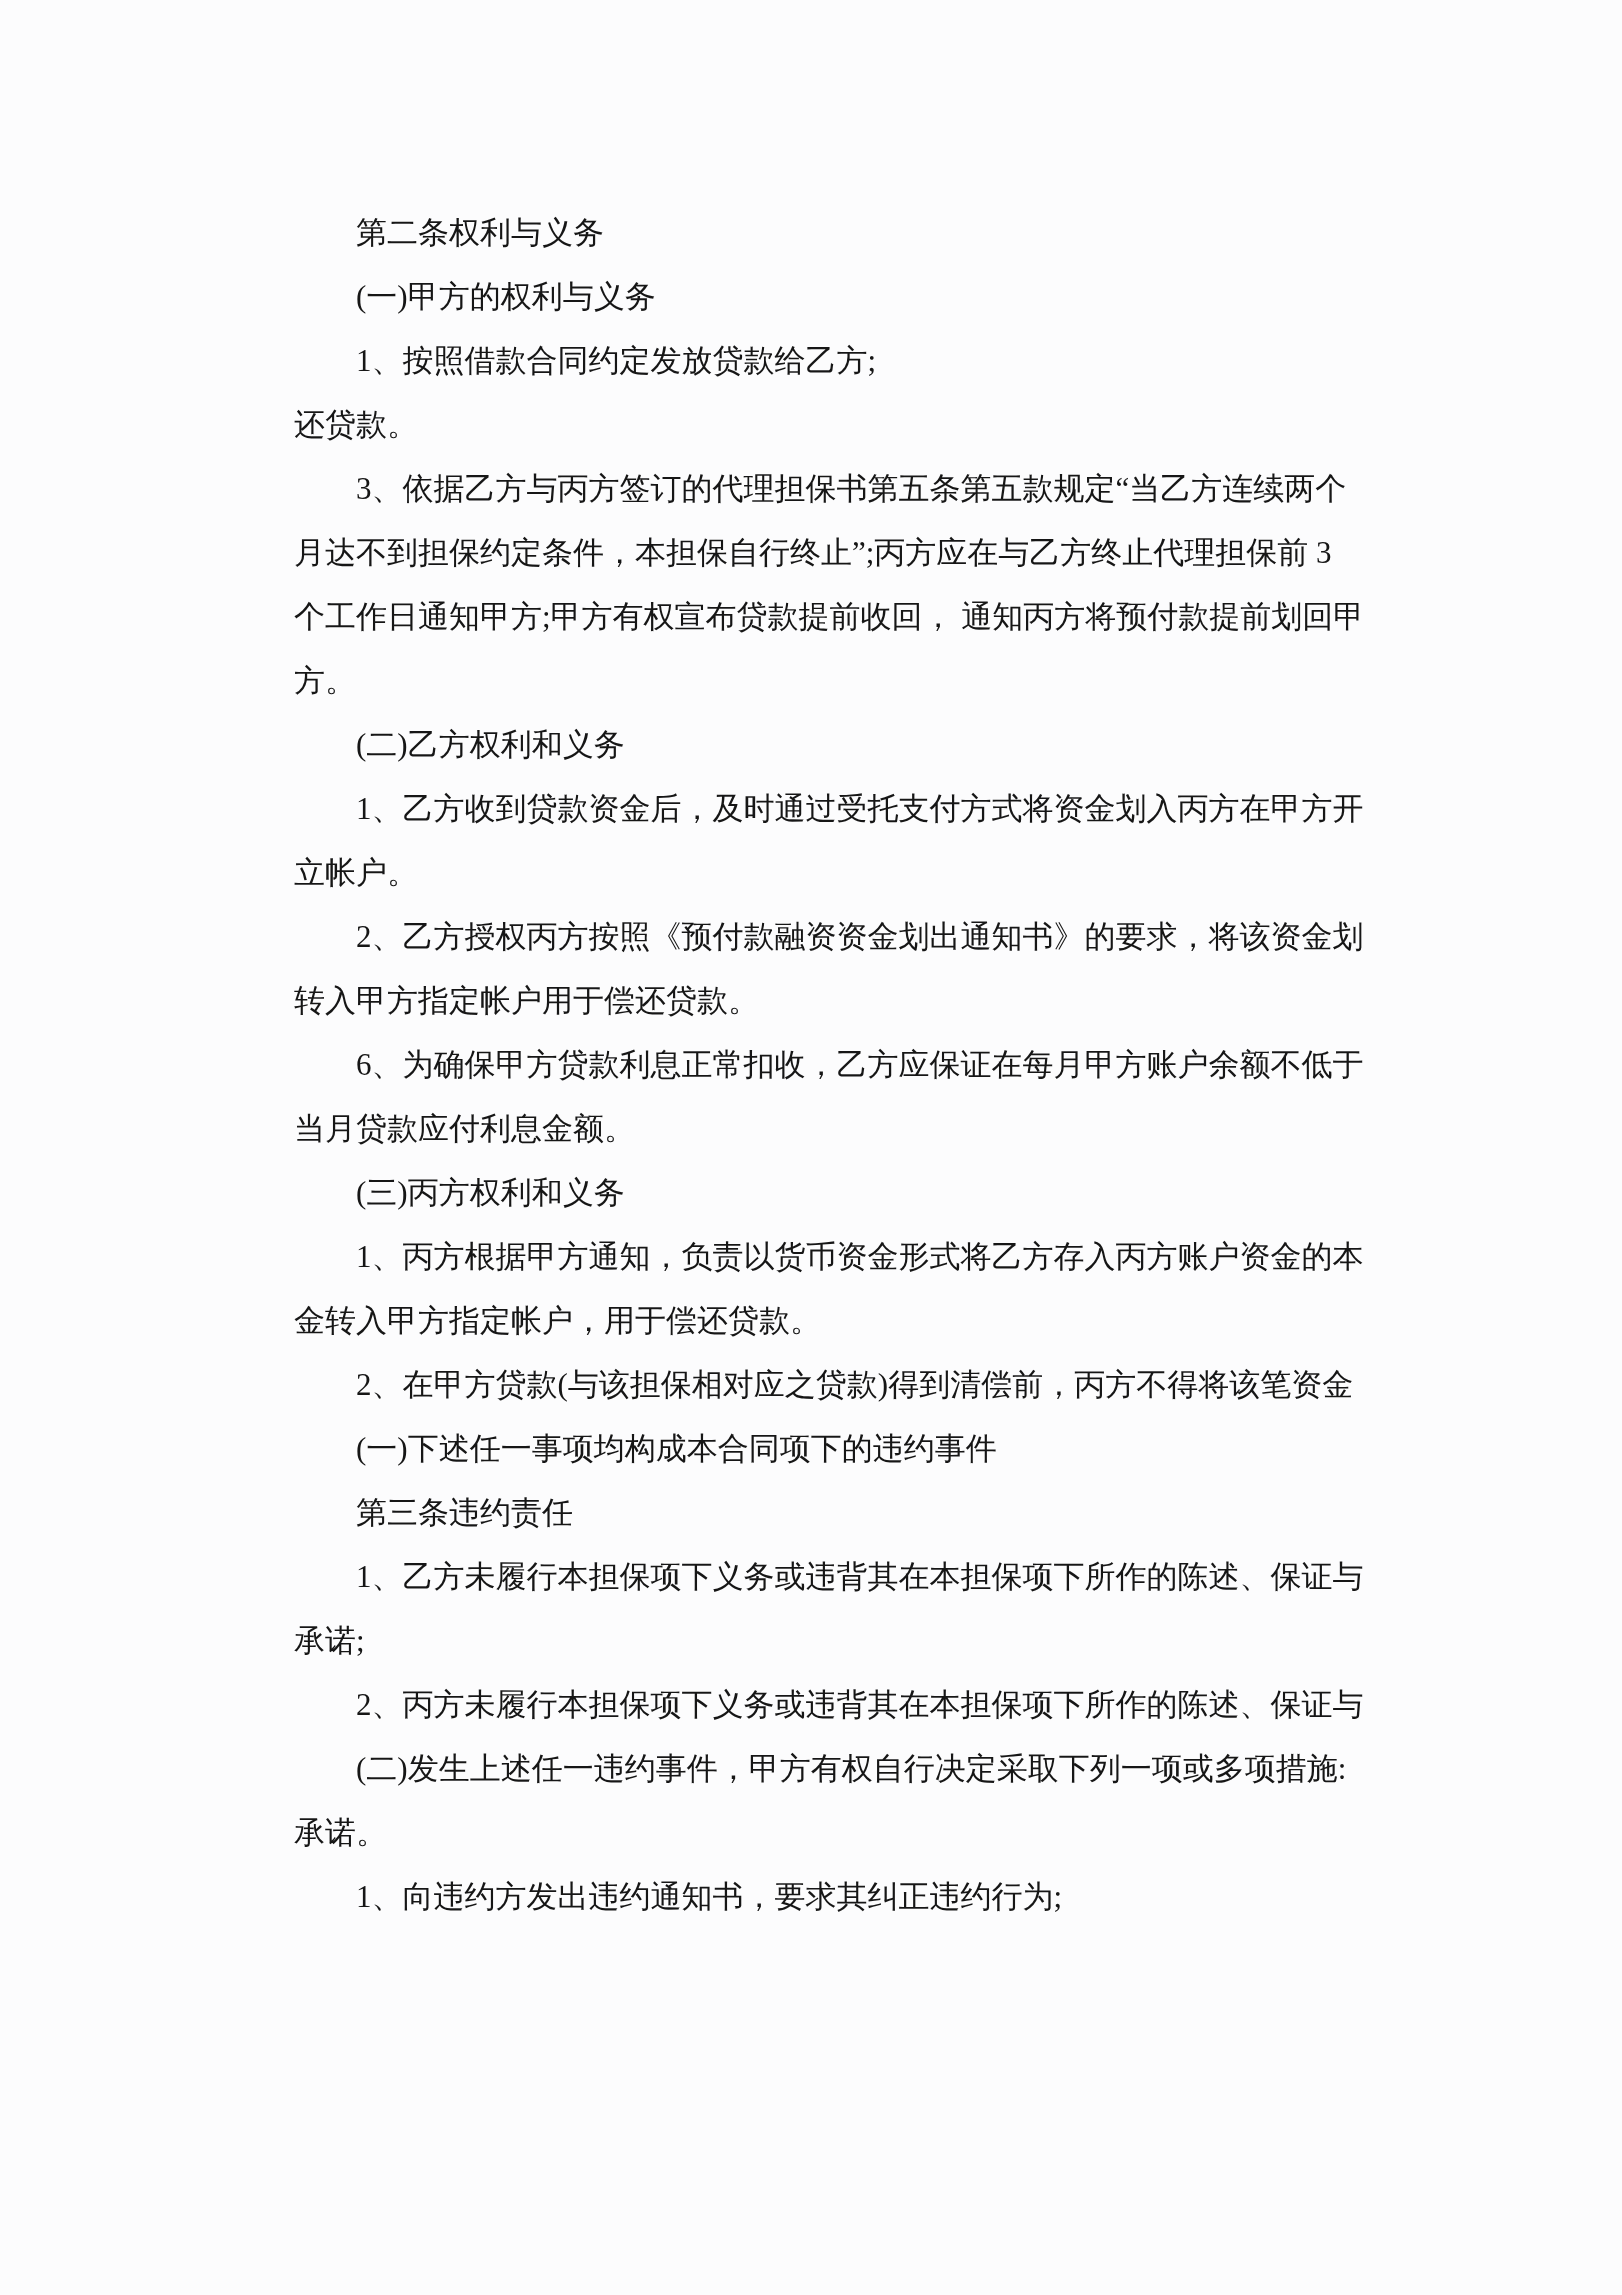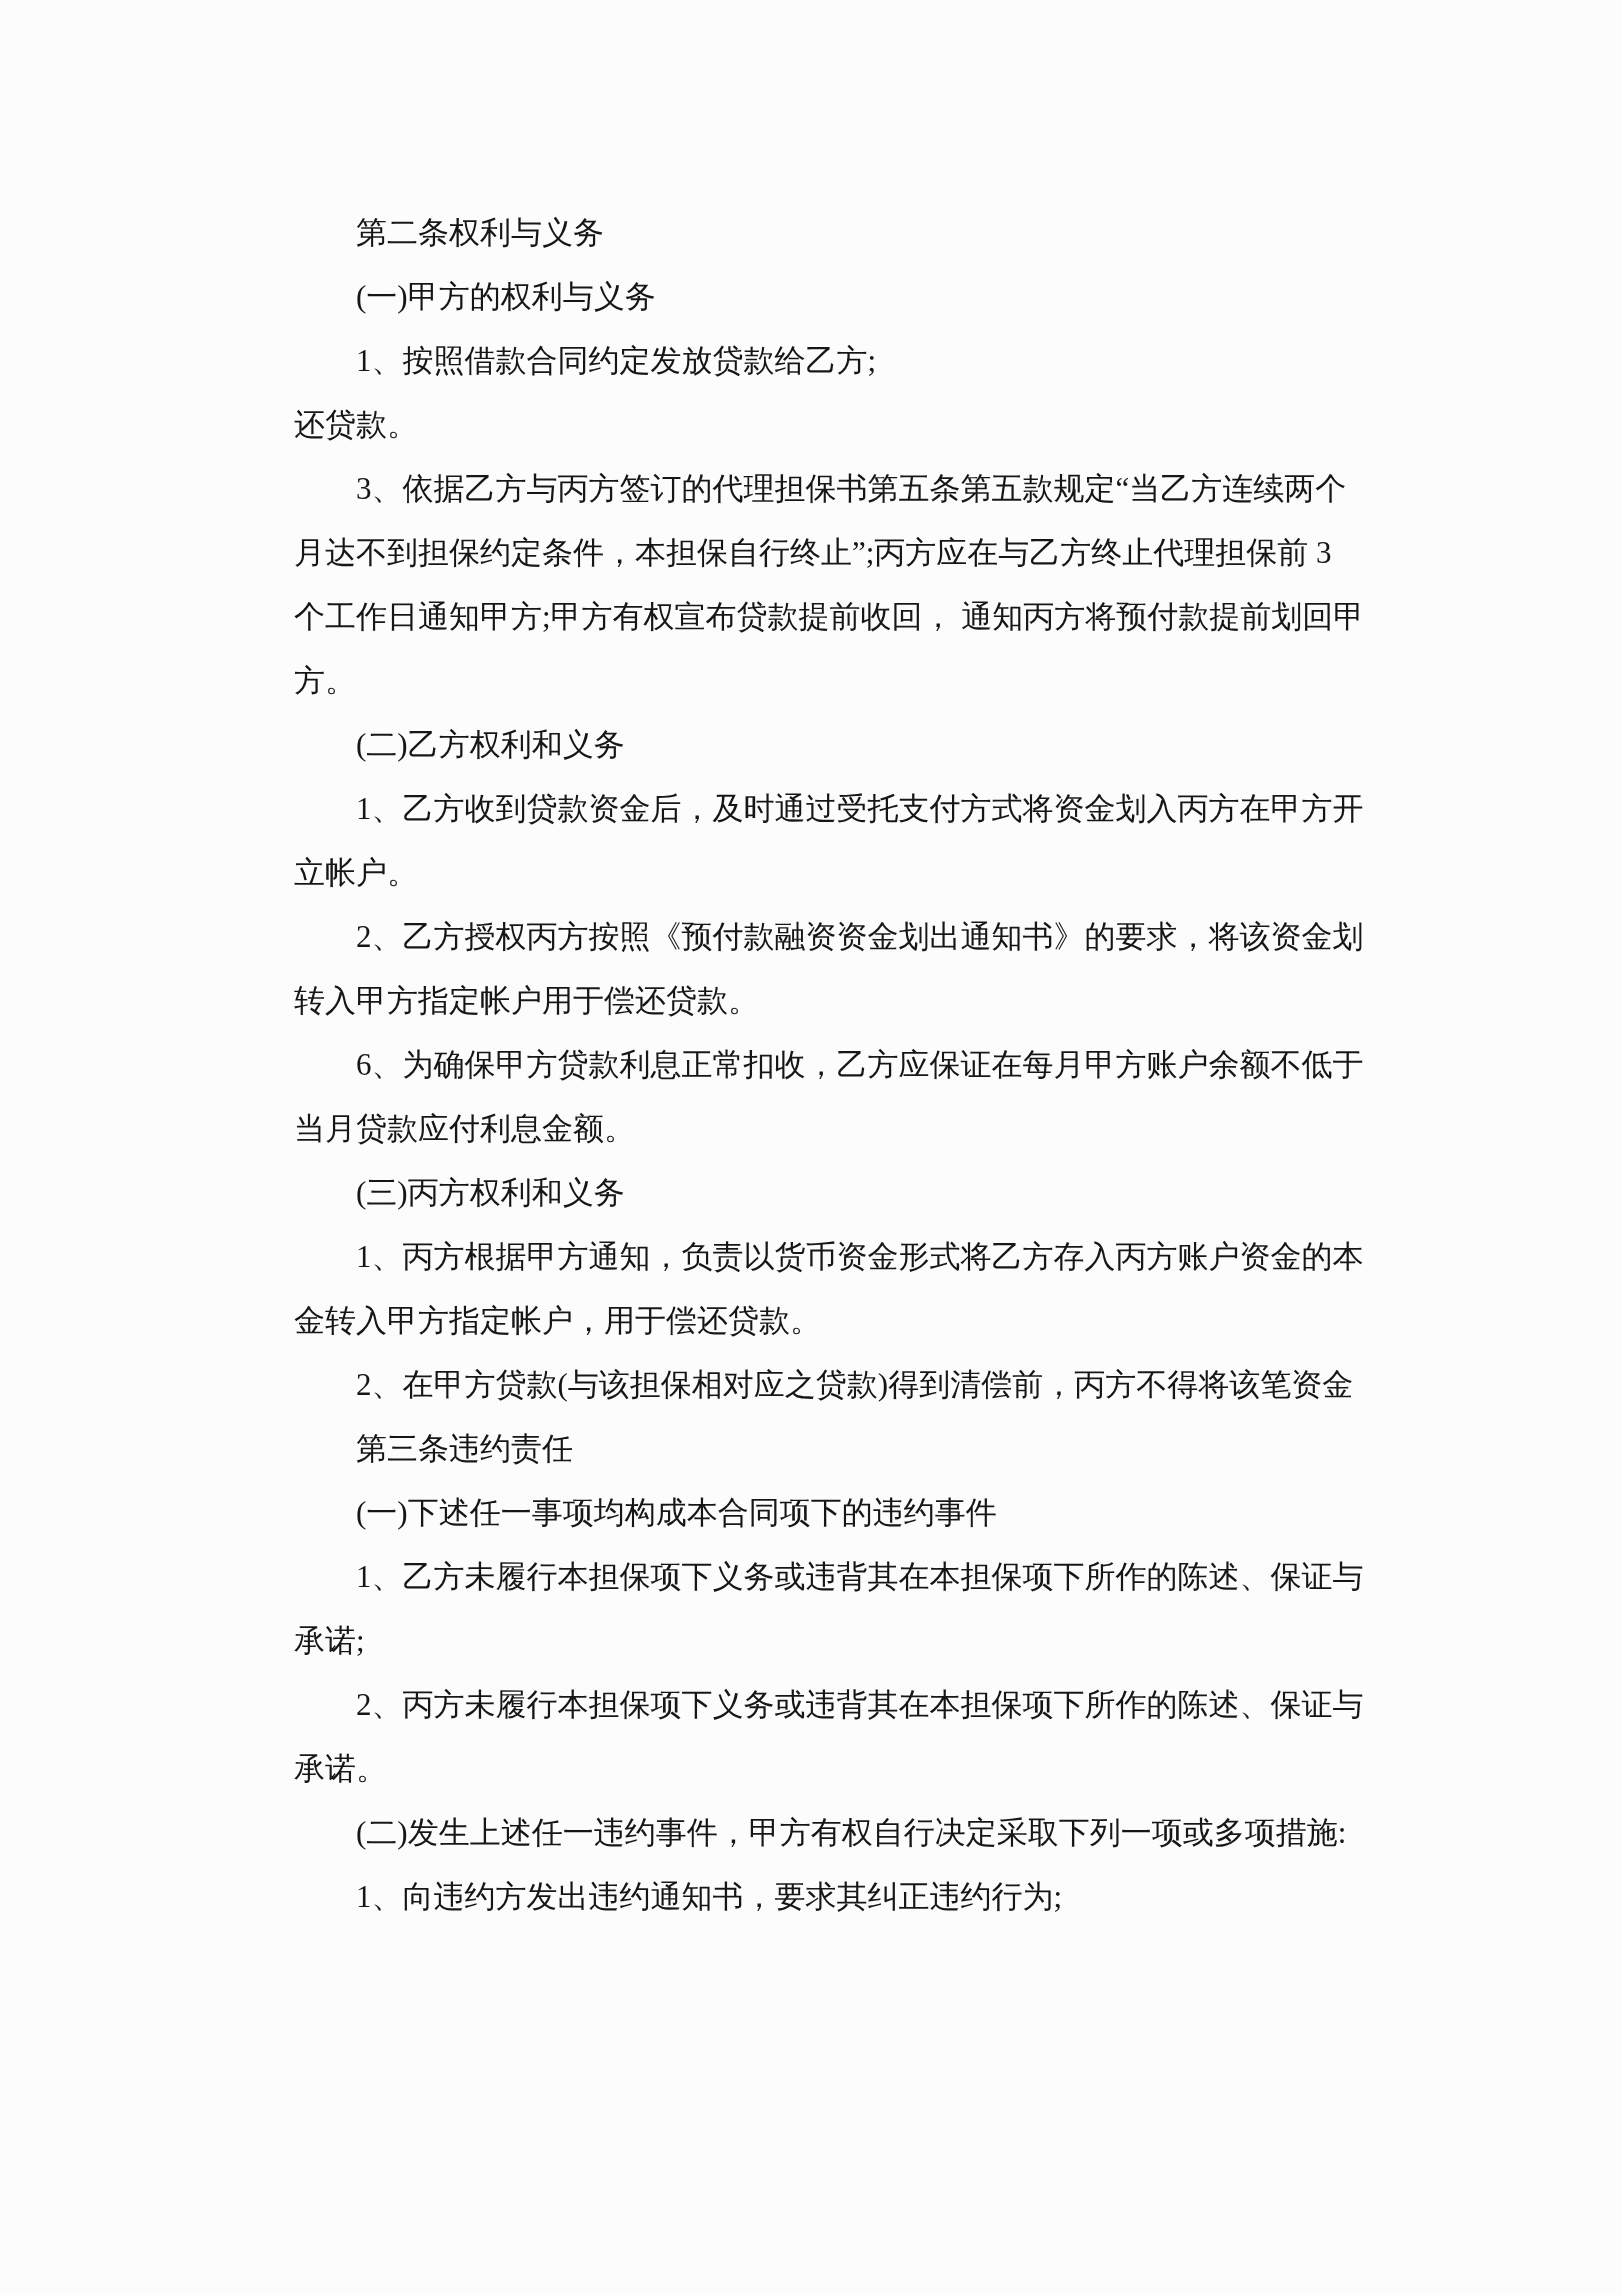--- a/index.html
+++ b/index.html
@@ -48,23 +48,23 @@
       <div class="line indent">1、乙方收到贷款资金后，及时通过受托支付方式将资金划入丙方在甲方开</div>
       <div class="line">立帐户。</div>
       <div class="line indent">2、乙方授权丙方按照《预付款融资资金划出通知书》的要求，将该资金划</div>
       <div class="line">转入甲方指定帐户用于偿还贷款。</div>
       <div class="line indent">6、为确保甲方贷款利息正常扣收，乙方应保证在每月甲方账户余额不低于</div>
       <div class="line">当月贷款应付利息金额。</div>
       <div class="line indent">(三)丙方权利和义务</div>
       <div class="line indent">1、丙方根据甲方通知，负责以货币资金形式将乙方存入丙方账户资金的本</div>
       <div class="line">金转入甲方指定帐户，用于偿还贷款。</div>
       <div class="line indent">2、在甲方贷款(与该担保相对应之贷款)得到清偿前，丙方不得将该笔资金</div>
+      <div class="line indent">(一)下述任一事项均构成本合同项下的违约事件</div>
       <div class="line indent">第三条违约责任</div>
-      <div class="line indent">(一)下述任一事项均构成本合同项下的违约事件</div>
       <div class="line indent">1、乙方未履行本担保项下义务或违背其在本担保项下所作的陈述、保证与</div>
       <div class="line">承诺;</div>
       <div class="line indent">2、丙方未履行本担保项下义务或违背其在本担保项下所作的陈述、保证与</div>
+      <div class="line indent">(二)发生上述任一违约事件，甲方有权自行决定采取下列一项或多项措施:</div>
       <div class="line">承诺。</div>
-      <div class="line indent">(二)发生上述任一违约事件，甲方有权自行决定采取下列一项或多项措施:</div>
       <div class="line indent">1、向违约方发出违约通知书，要求其纠正违约行为;</div>
     </div>
 </div>
 
 
 </body></html>

